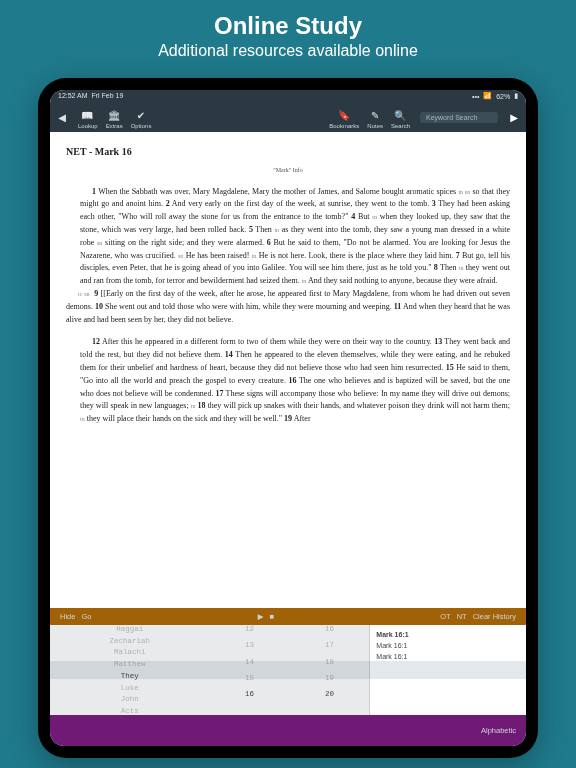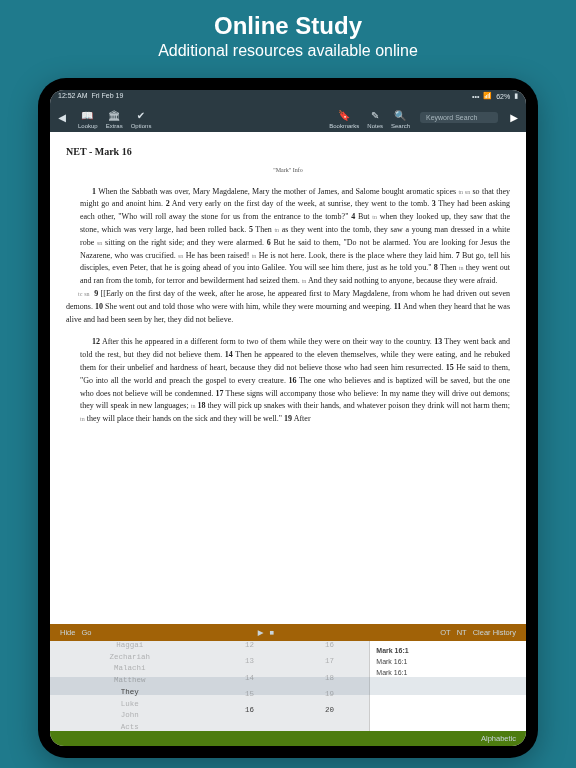--- a/index.html
+++ b/index.html
@@ -30,21 +30,21 @@
 .picker { background:#e8eaec; height:90px; display:flex; font-size:7.5px; color:#444; position:relative; }
 .picker .col { flex:1; display:flex; flex-direction:column; align-items:center; justify-content:space-between; gap:3px; position:relative;font-family:Liberation Mono, monospace; }
 .picker .col.sm { flex:0.5; }
 .picker .col div { opacity:.35; }
 .picker .col .sel { opacity:1; font-weight:500; }
 .picker .col .hd { position:absolute; top:4px; font-style:italic; font-size:7px; color:#888; opacity:.6; }
 .picker .highlight { position:absolute; left:0; right:0; top:50%; transform:translateY(-50%); height:18px; background:rgba(100,130,150,.18); pointer-events:none; }
 .picker .hist { flex:0.9; background:#fff; border-left:1px solid #ccc; padding:4px 6px; }
 .picker .hist div { font-size:7px; color:#444; padding:2px 0; opacity:1; }
 .picker .hist .first { font-weight:600; }
-.bottombar { background:#4d7c0f; color:#c8d4db; font-size:7.5px; display:flex; justify-content:flex-end; padding:3px 10px;align-items:flex-end; }
+.bottombar { background:#701a75; color:#c8d4db; font-size:7.5px; display:flex; justify-content:flex-end; padding:11px 10px;align-items:flex-end; }
 </style>
 </head>
 <body>
 
 <div class="hero">
   <h1>Online Study</h1>
   <p>Additional resources available online</p>
 </div>
 
 <div class="ipad">

